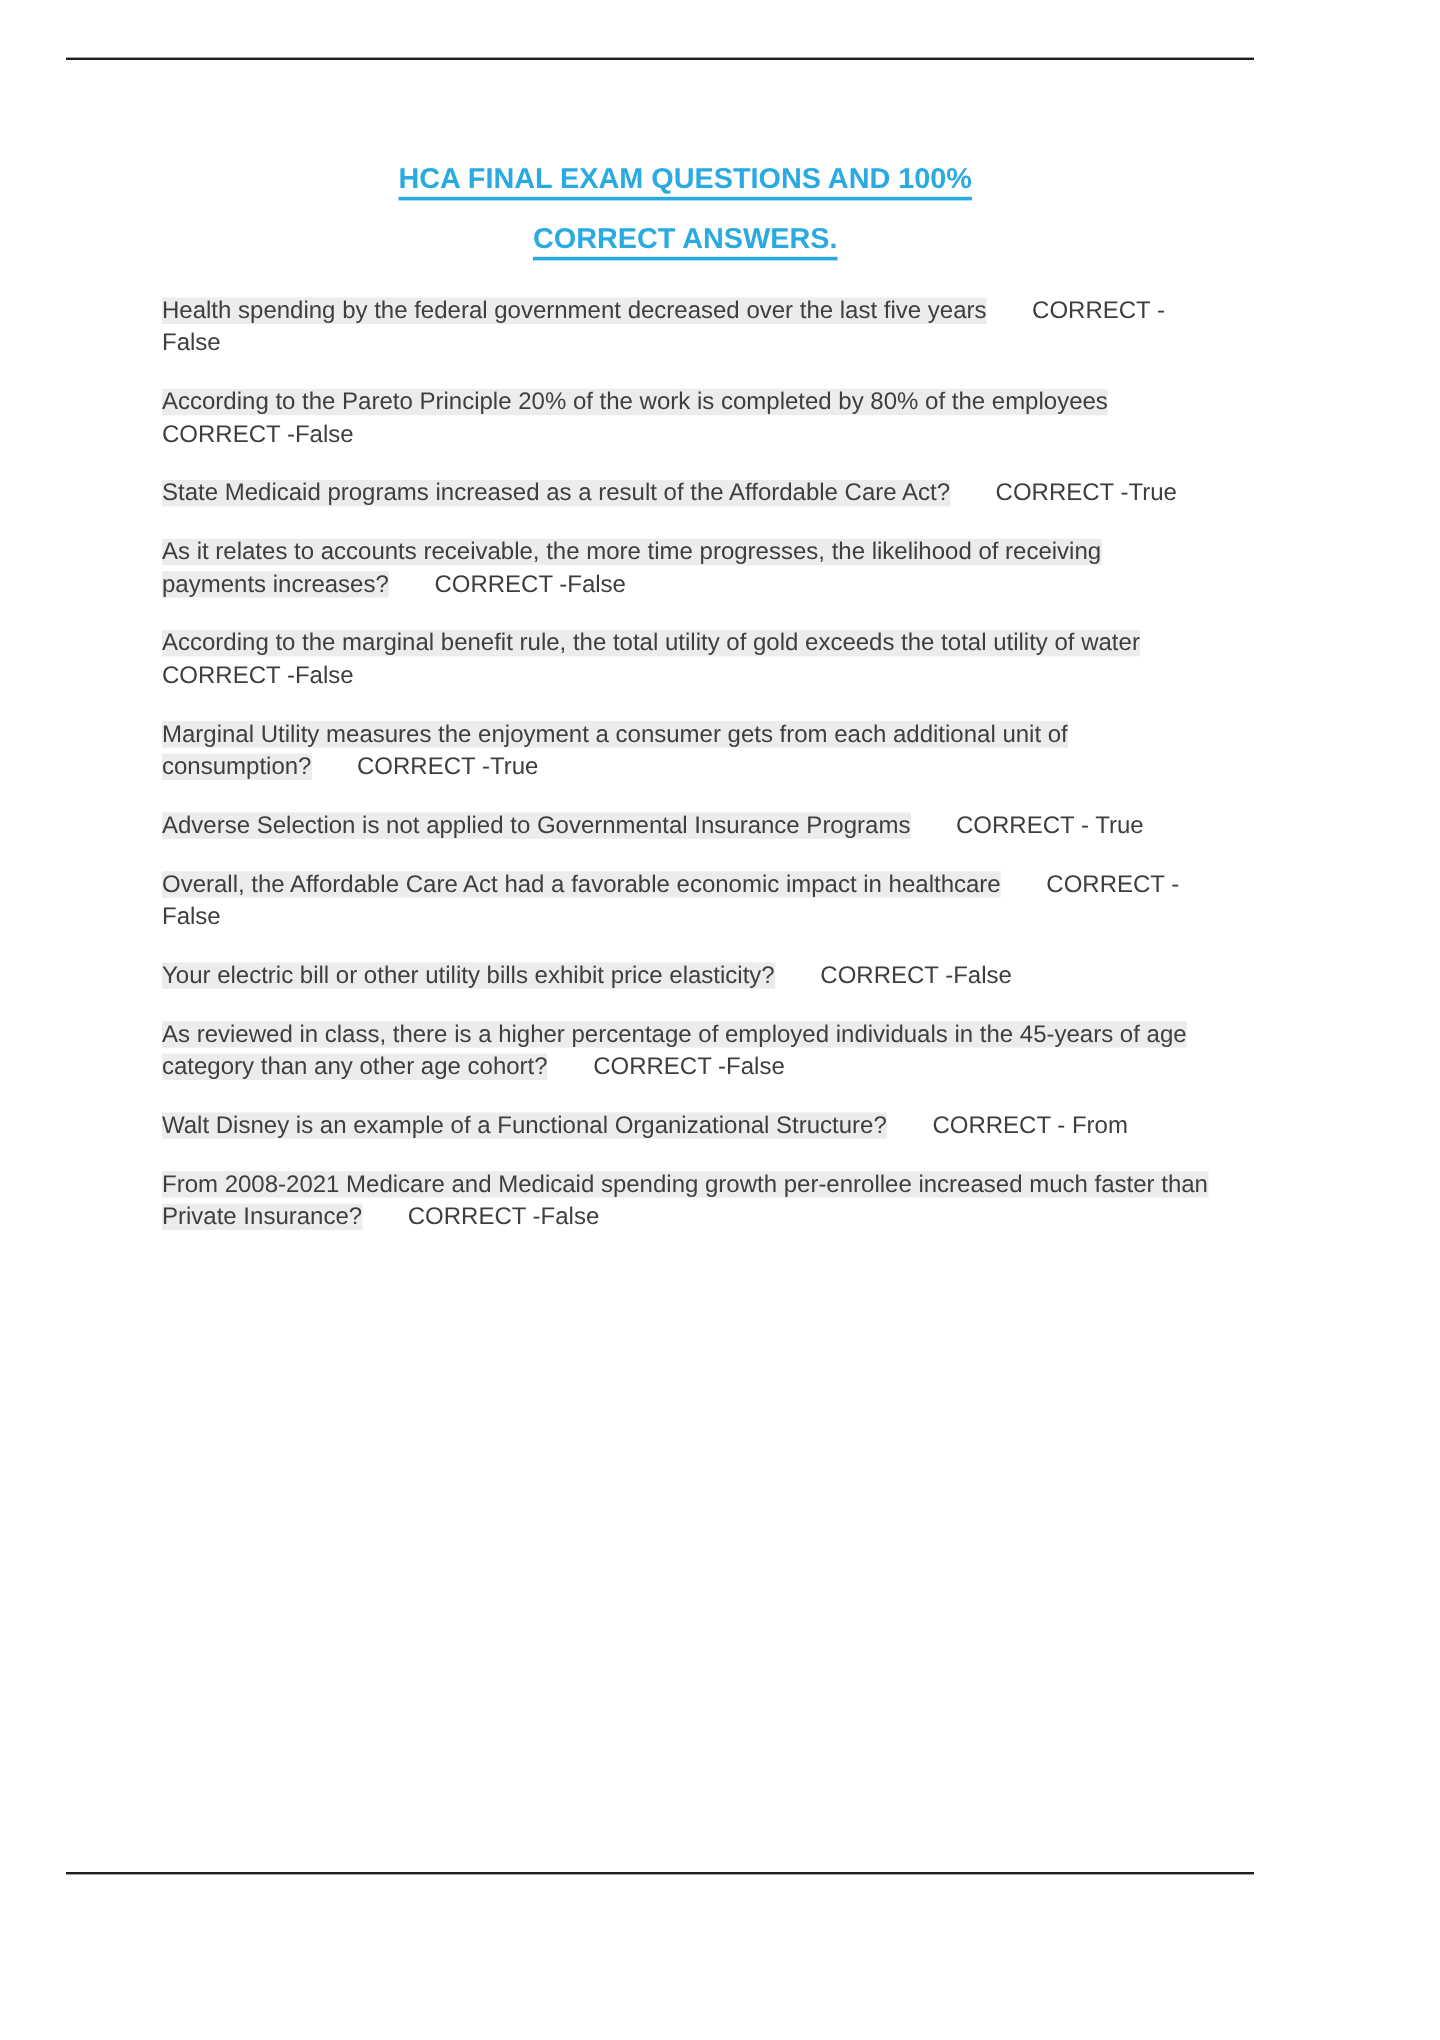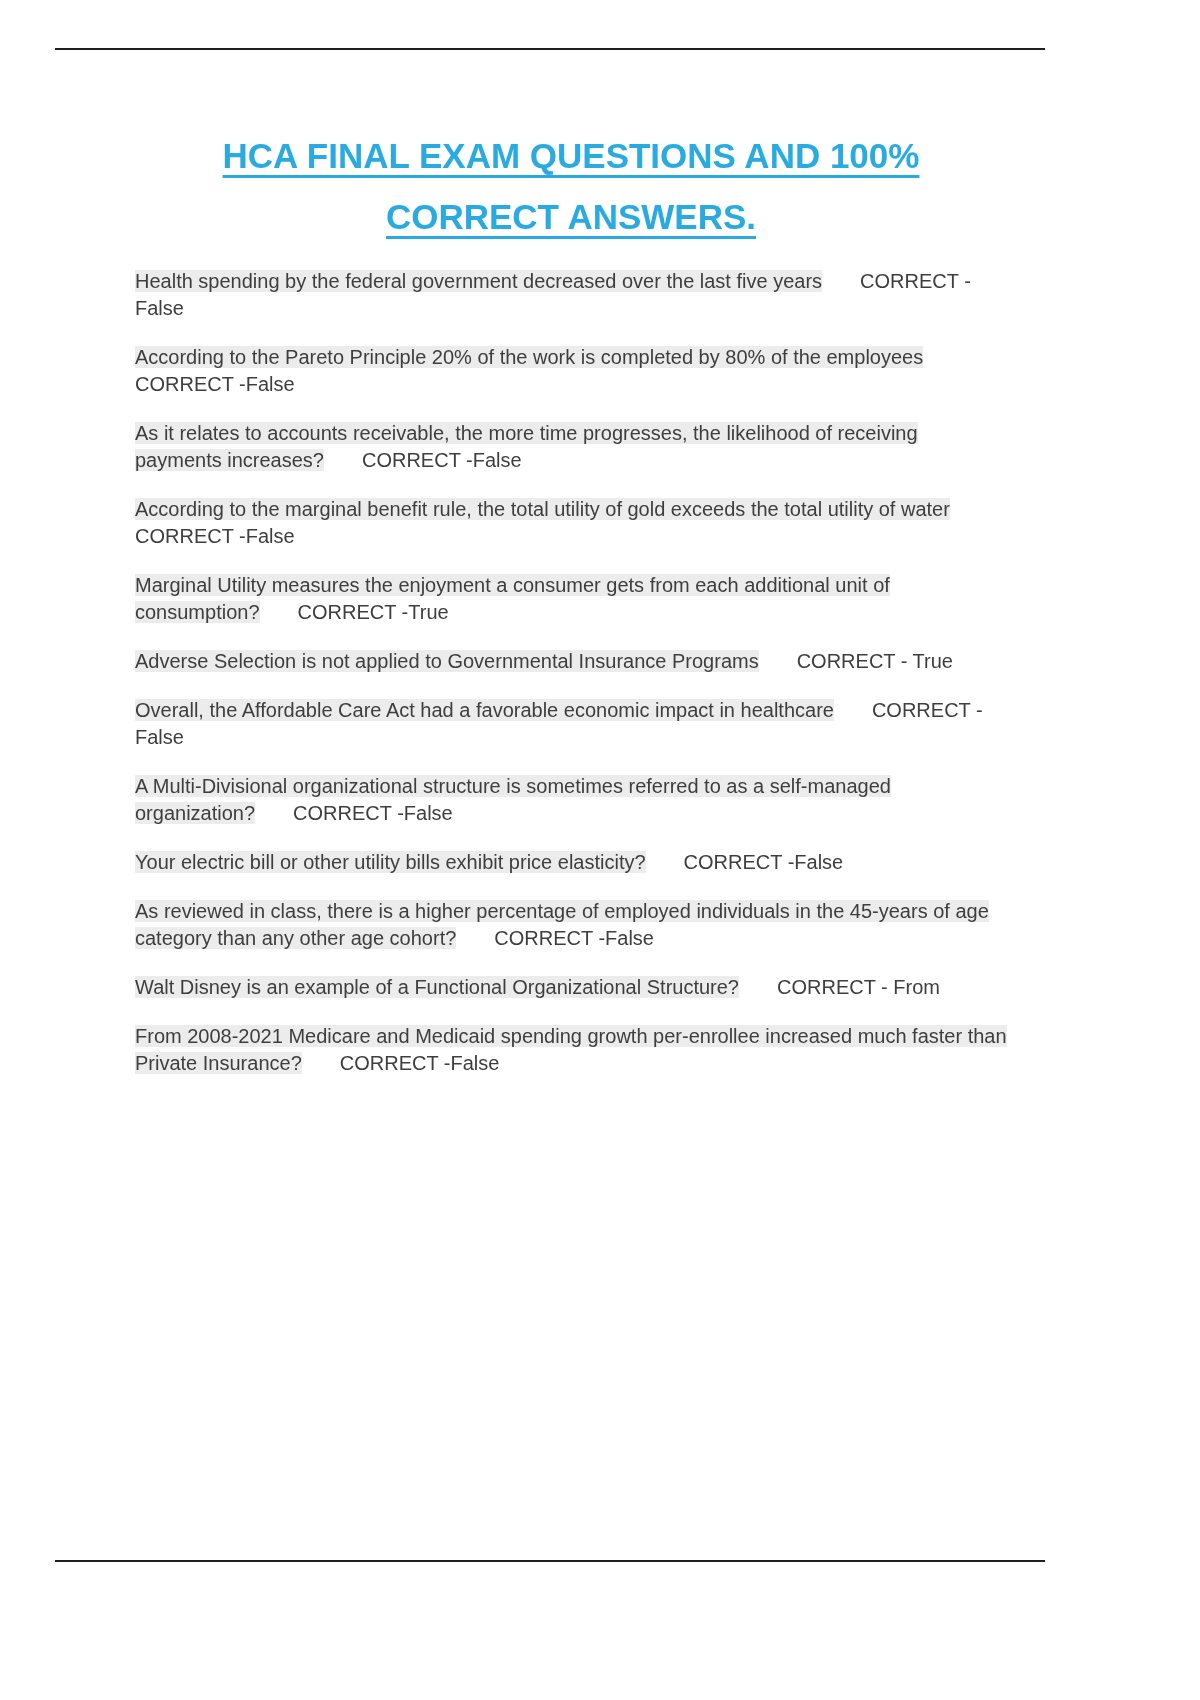--- a/index.html
+++ b/index.html
@@ -32,21 +32,21 @@
   .content {
     position: absolute;
     left: 135px;
     top: 138px;
     width: 872px;
   }
 
   .title {
     color: #29abe2;
     font-weight: bold;
-    font-size: 35px;
+    font-size: 24px;
     text-align: center;
     margin: 0 0 34px 0;
     line-height: 1;
   }
   .title-line {
     display: block;
     text-decoration: underline;
     text-decoration-thickness: 2.5px;
     text-underline-offset: 7px;
     margin-bottom: 26px;
@@ -81,26 +81,26 @@
   <div class="content">
 
     <h1 class="title">
       <span class="title-line">HCA FINAL EXAM QUESTIONS AND 100%</span>
       <span class="title-line">CORRECT ANSWERS.</span>
     </h1>
 
     <div>
         <p class="qa"><span class="q-text">Health spending by the federal government decreased over the last five years</span><span class="gap"></span><span class="a-text">CORRECT -False</span></p>
         <p class="qa"><span class="q-text">According to the Pareto Principle 20% of the work is completed by 80% of the employees</span><span class="gap"></span><span class="a-text">CORRECT -False</span></p>
+        <p class="qa"><span class="q-text">State Medicaid programs increased as a result of the Affordable Care Act?</span><span class="gap"></span><span class="a-text">CORRECT -True</span></p>
         <p class="qa"><span class="q-text">As it relates to accounts receivable, the more time progresses, the likelihood of receiving payments increases?</span><span class="gap"></span><span class="a-text">CORRECT -False</span></p>
         <p class="qa"><span class="q-text">According to the marginal benefit rule, the total utility of gold exceeds the total utility of water</span><span class="gap"></span><span class="a-text">CORRECT -False</span></p>
         <p class="qa"><span class="q-text">Marginal Utility measures the enjoyment a consumer gets from each additional unit of consumption?</span><span class="gap"></span><span class="a-text">CORRECT -True</span></p>
         <p class="qa"><span class="q-text">Adverse Selection is not applied to Governmental Insurance Programs</span><span class="gap"></span><span class="a-text">CORRECT - True</span></p>
         <p class="qa"><span class="q-text">Overall, the Affordable Care Act had a favorable economic impact in healthcare</span><span class="gap"></span><span class="a-text">CORRECT -False</span></p>
-        <p class="qa"><span class="q-text">A Multi-Divisional organizational structure is sometimes referred to as a self-managed organization?</span><span class="gap"></span><span class="a-text">CORRECT -False</span></p>
         <p class="qa"><span class="q-text">Your electric bill or other utility bills exhibit price elasticity?</span><span class="gap"></span><span class="a-text">CORRECT -False</span></p>
         <p class="qa"><span class="q-text">As reviewed in class, there is a higher percentage of employed individuals in the 45-years of age category than any other age cohort?</span><span class="gap"></span><span class="a-text">CORRECT -False</span></p>
         <p class="qa"><span class="q-text">Walt Disney is an example of a Functional Organizational Structure?</span><span class="gap"></span><span class="a-text">CORRECT - From</span></p>
         <p class="qa"><span class="q-text">From 2008-2021 Medicare and Medicaid spending growth per-enrollee increased much faster than Private Insurance?</span><span class="gap"></span><span class="a-text">CORRECT -False</span></p>
       </div>
 
   </div>
 
   <div class="rule rule-bottom"></div>
 

